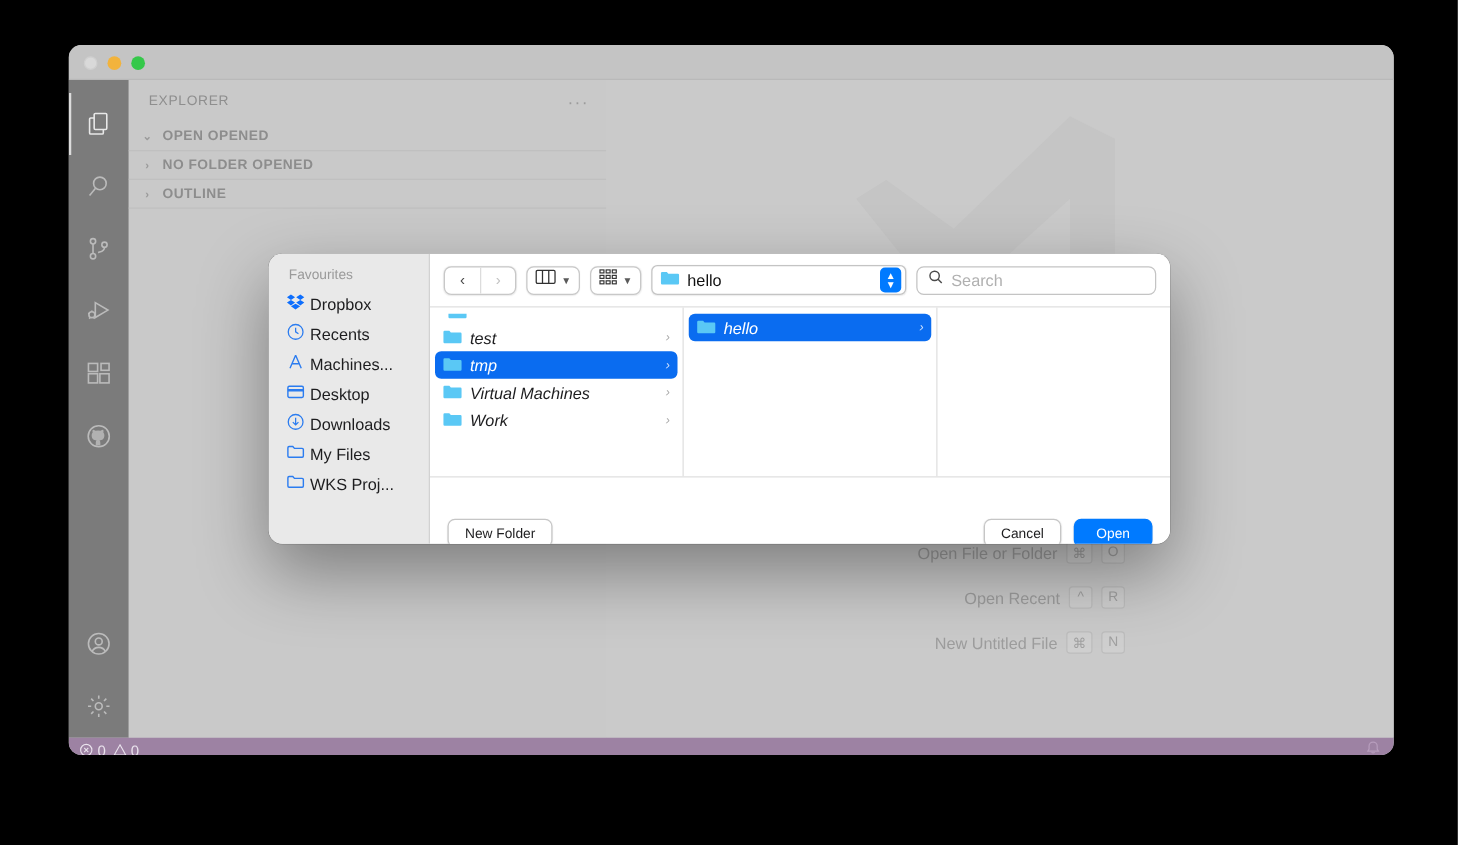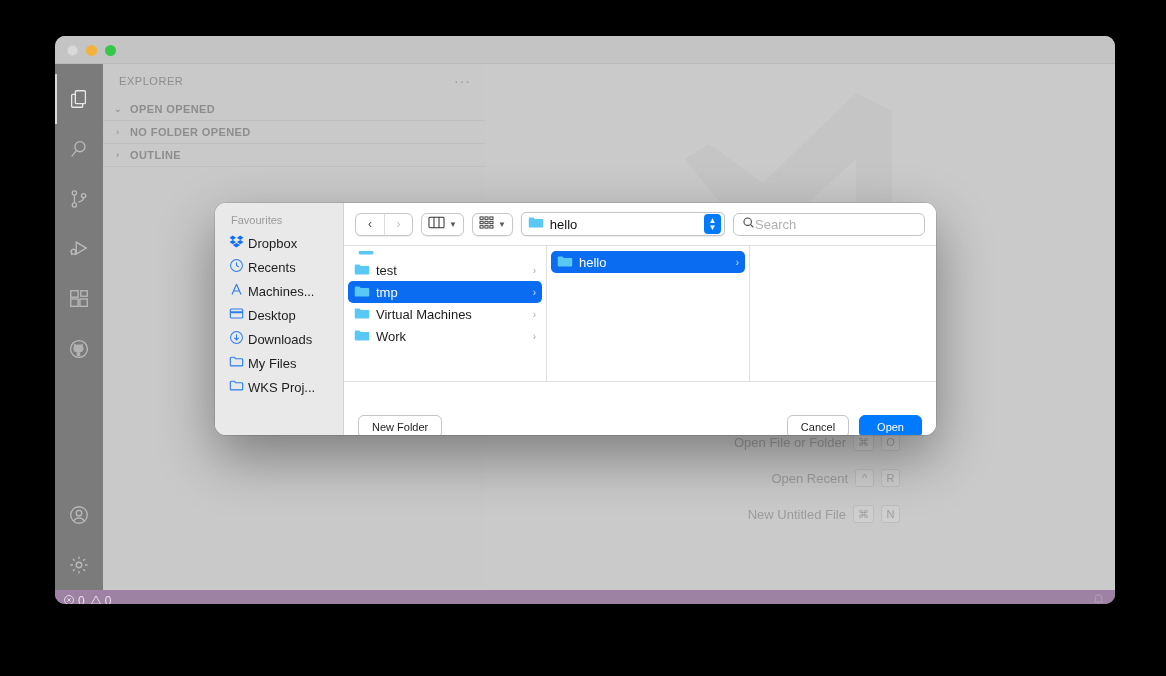--- a/index.html
+++ b/index.html
@@ -92,27 +92,27 @@
   #path-pop{ flex:1; height:24px; display:flex; align-items:center; gap:6px;
              padding:0 2px 0 6px; border-radius:5px; background:#fff;
              border:.5px solid #c4c4c4; box-shadow:0 .5px 1px rgba(0,0,0,.08);
              position:relative; }
   #path-pop .pname{ font-size:13px; color:#111; flex:1; }
   .stepper{ width:17px; height:20px; border-radius:4px; background:#007aff;
             color:#fff; display:flex; flex-direction:column; align-items:center;
             justify-content:center; line-height:7px; font-size:8px; margin-right:1px; }
   #searchbox{ width:192px; height:23px; border-radius:6px; background:#fff;
               border:.5px solid #c4c4c4; display:flex; align-items:center;
-              padding:0 8px; }
+              gap:6px; padding:0 8px; }
   #searchbox input{ border:0; outline:0; font-size:13px; width:100%;
                     background:transparent; font-family:inherit; }
   #searchbox input::placeholder{ color:#b0b0b0; }
 
   
-  #cols{ flex:1; display:flex; min-height:0; }
+  #cols{ flex:1; display:flex; min-height:0;font-style:italic; }
   .col{ border-right:.5px solid #e0e0e0; overflow:hidden; position:relative; }
   #col1{ width:203px; padding-top:5px; }
   #col2{ width:203px; padding-top:5px; }
   #col3{ flex:1; border-right:0; }
   .frow{ display:flex; align-items:center; gap:6px; height:22px;
          margin:0 4px; padding:0 6px; border-radius:5px; font-size:13px; color:#1d1d1f; }
   .frow.sel{ background:#0a6cf0; color:#fff; }
   .frow .nm{ flex:1; }
   .frow .ar{ font-size:10px; color:#a8a8a8; }
   .frow.sel .ar{ color:#cfe2ff; }

